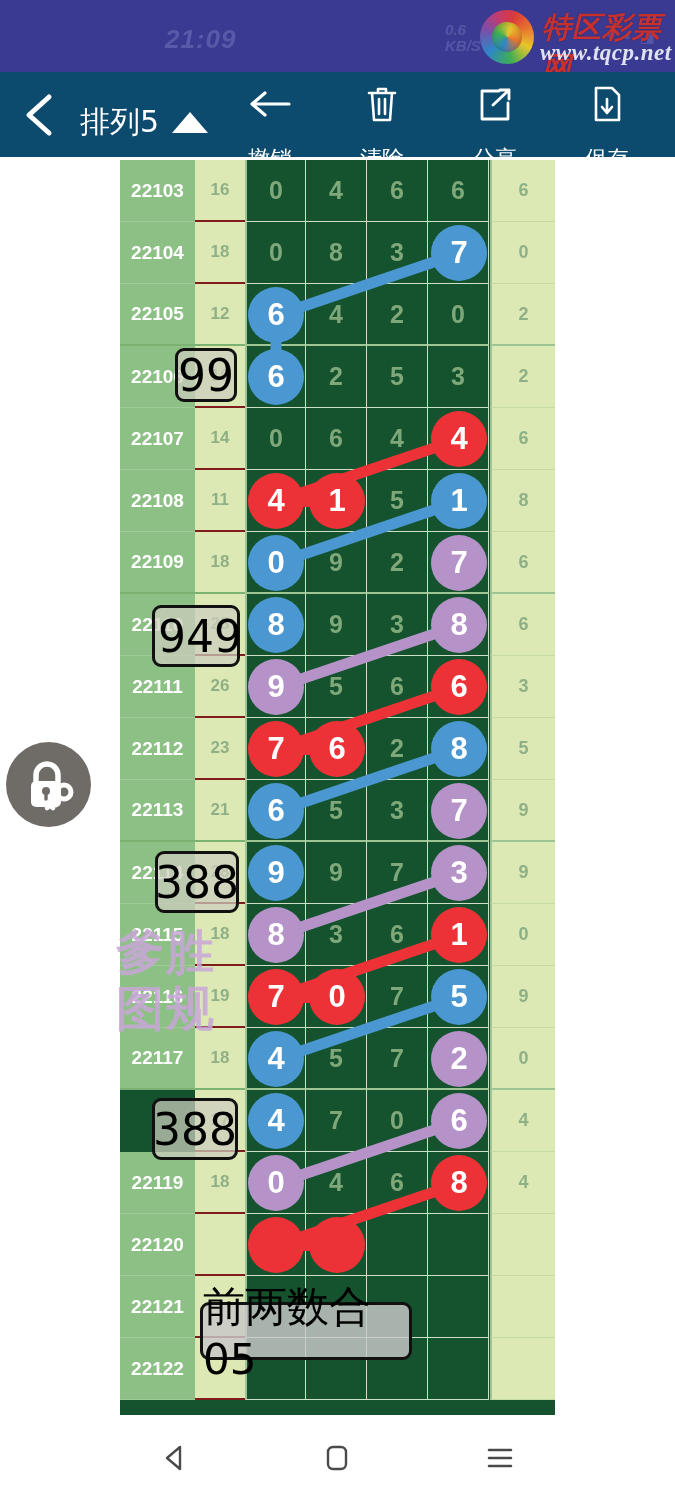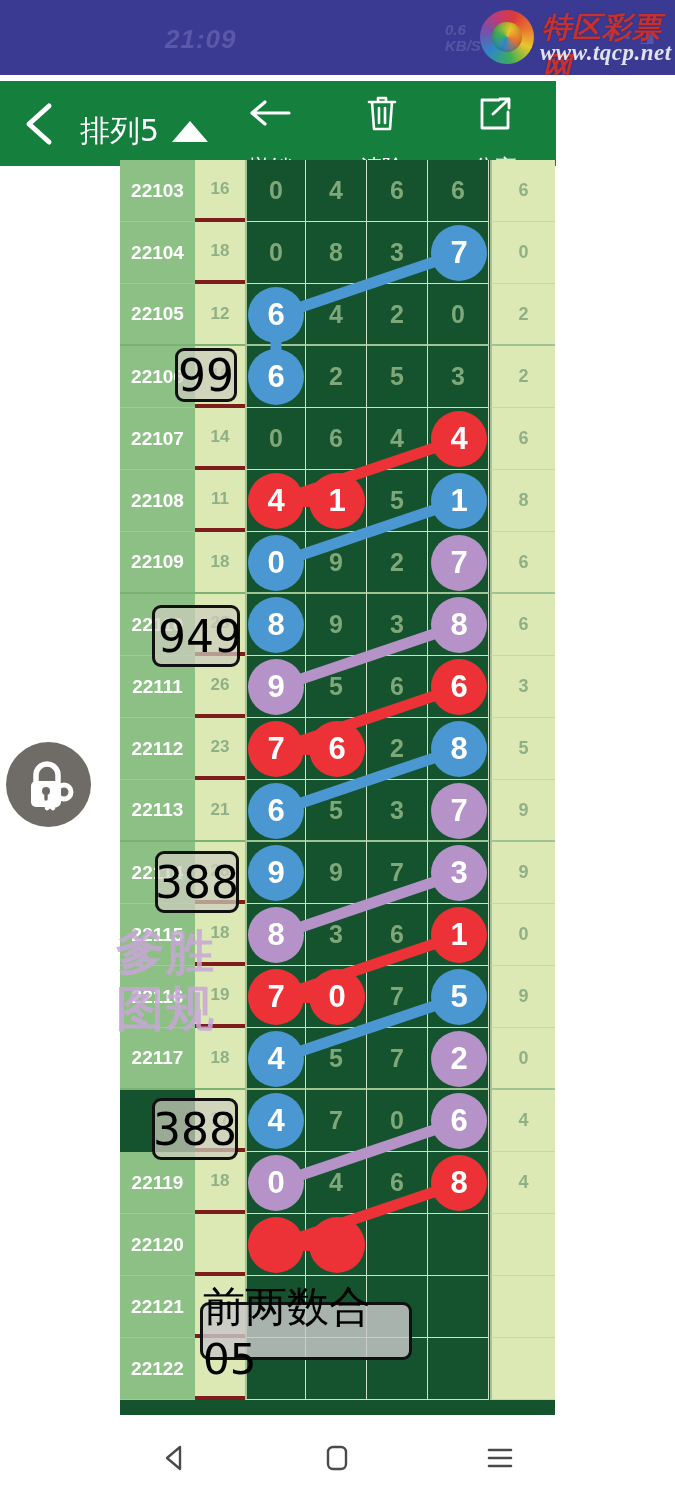--- a/index.html
+++ b/index.html
@@ -30,22 +30,22 @@
     background:conic-gradient(from 200deg,#2f86c7,#3fae54,#e9c62c,#e8762e,#2f86c7);
     box-shadow:inset 0 0 6px rgba(0,0,0,.25); }
   .wm-cn { position:absolute; left:90px; top:2px; font-size:29px; font-weight:bold;
     color:#c6302f; letter-spacing:1px; text-shadow:0 0 2px rgba(0,0,0,.3);
     font-family:"DejaVu Sans",sans-serif; }
   .wm-url { position:absolute; left:88px; top:34px; font-size:23px;
     color:#dfe3ef; font-family:"Liberation Serif",serif; font-weight:bold;
     letter-spacing:.5px; }
 
   
-  .toolbar { position:absolute; left:0; top:81px; width:556px; height:85px;
-    background:#15803d; }
+  .toolbar { position:absolute; left:0; top:72px; width:675px; height:85px;
+    background:#0c4a6e; }
   .tb-back { position:absolute; left:16px; top:18px; width:48px; height:50px;
     cursor:pointer; }
   .tb-back svg { width:48px; height:50px; }
   .tb-title { position:absolute; left:80px; top:30px; font-size:30px;
     color:#ffffff; font-family:"DejaVu Sans",sans-serif; cursor:pointer; }
   .tb-tri { position:absolute; left:172px; top:40px; width:0; height:0;
     border-left:18px solid transparent; border-right:18px solid transparent;
     border-bottom:21px solid #ffffff; }
   .tb-item { position:absolute; top:12px; width:110px; height:70px;
     text-align:center; cursor:pointer; }
@@ -60,21 +60,21 @@
   .sheet { position:absolute; left:120px; top:160px; width:435px; height:1255px;
     background:#14532d; }
   .row { position:relative; height:62px; width:435px; }
   .c-issue { position:absolute; left:0; top:0; width:75px; height:62px;
     background:#8cc084; color:#ffffff; font-size:19px; font-weight:bold;
     display:flex; align-items:center; justify-content:center;
     border-bottom:1px solid #9ecb96; }
   .c-sum { position:absolute; left:75px; top:0; width:50px; height:62px;
     background:#dce9b4; color:#8fb086; font-size:17px; font-weight:bold;
     display:flex; align-items:center; justify-content:center;
-    border-bottom:4px solid #7f1d1d; }
+    border-bottom:2px solid #7f1d1d; }
   .c-tail { position:absolute; left:370px; top:0; width:65px; height:62px;
     background:#dce9b4; color:#8fb086; font-size:18px; font-weight:bold;
     display:flex; align-items:center; justify-content:center;
     border-bottom:1px solid #c5d9a2; border-left:2px solid #9ec493; }
   .cell { position:absolute; top:0; width:61px; height:62px;
     border-right:1px solid #cfe0c6; border-bottom:1px solid #cfe0c6;
     display:flex; align-items:center; justify-content:center;
     font-size:25px; font-weight:bold; color:#7fa87a; }
   .cell.k0 { left:125px; border-left:2px solid #9ec493; }
   .cell.k1 { left:186px; } .cell.k2 { left:247px; } .cell.k3 { left:308px; }

